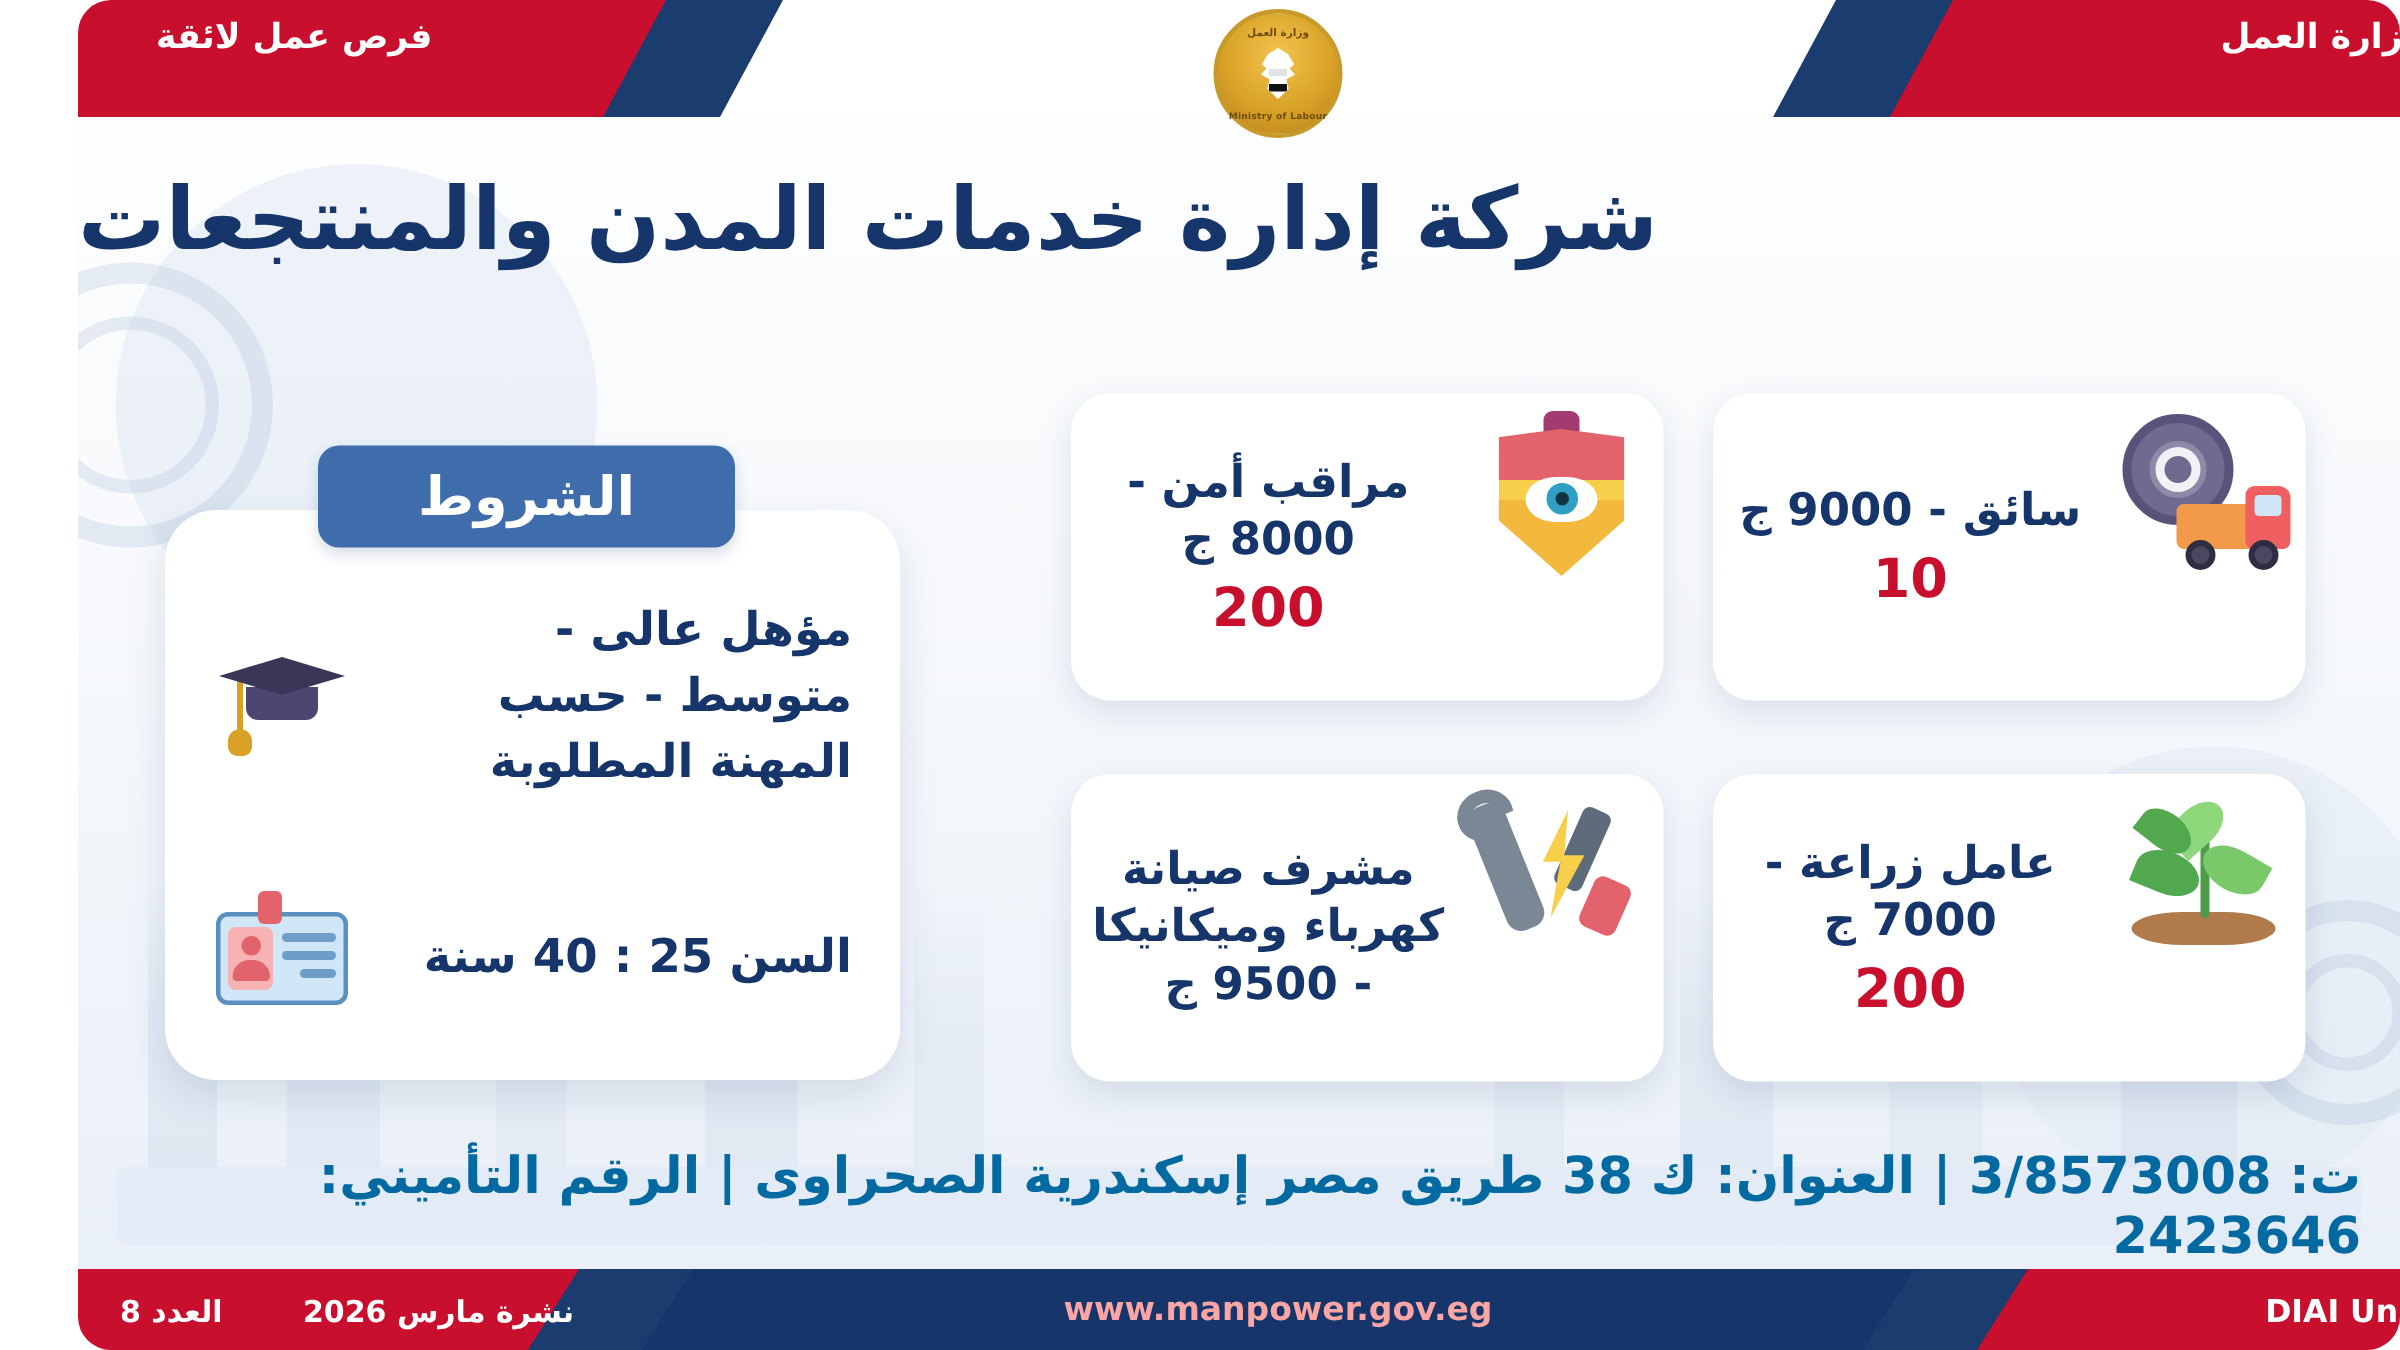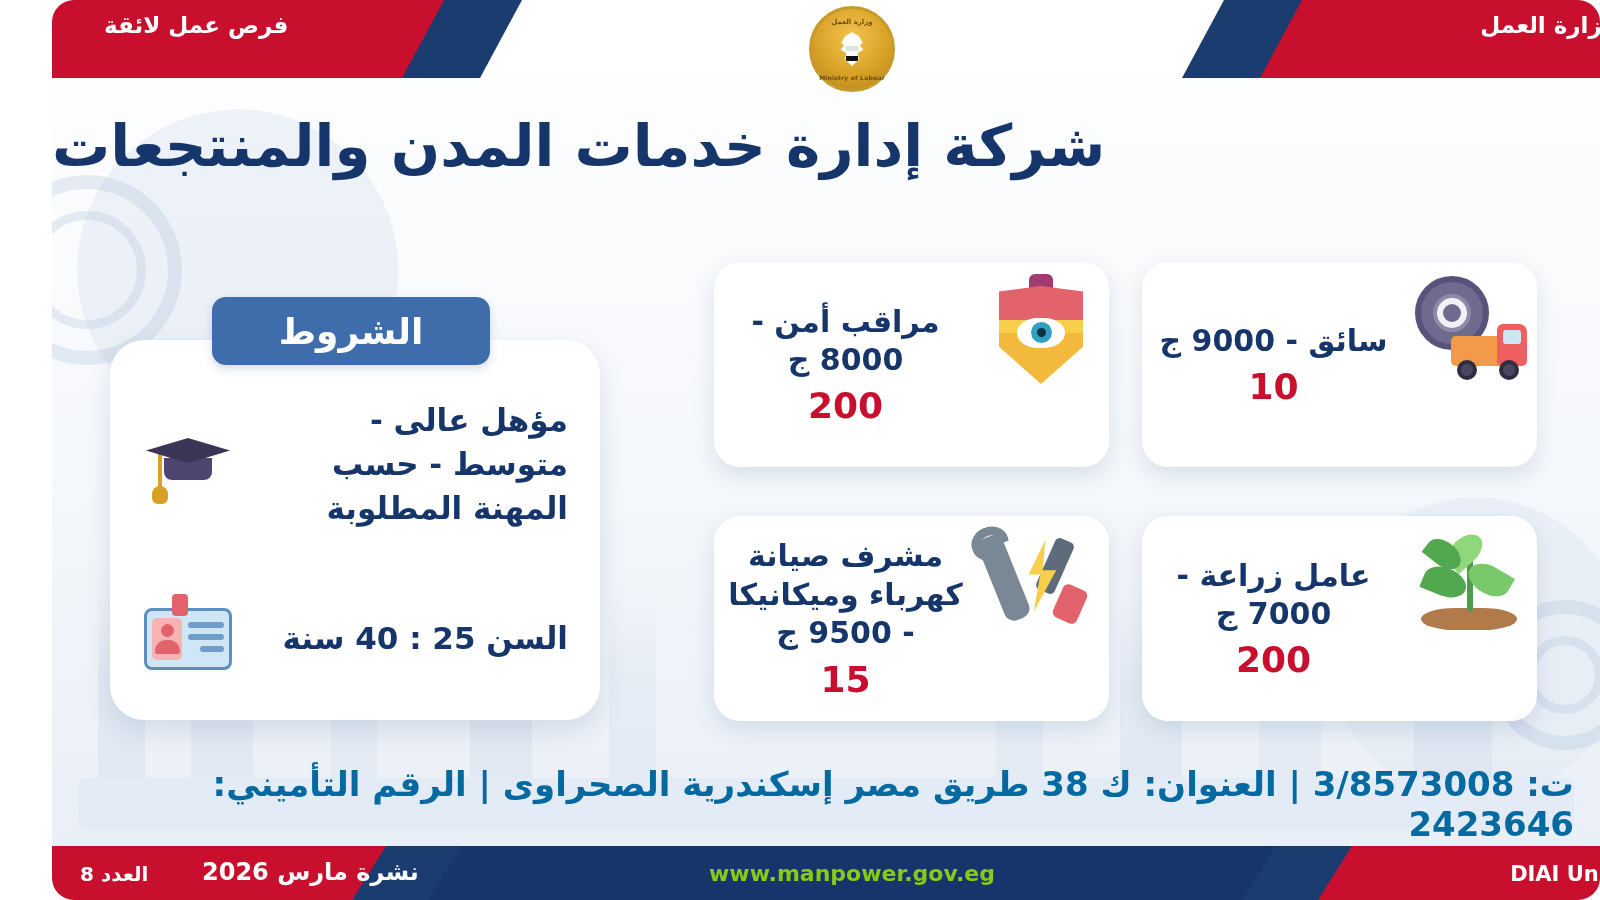--- a/index.html
+++ b/index.html
@@ -390,28 +390,28 @@
   .footer .f-right-navy {
     position: absolute; bottom: 0; right: 300px; width: 110px; height: 54px;
     background: #1b3c6e;
     clip-path: polygon(34px 0, 100% 0, calc(100% - 34px) 100%, 0 100%);
   }
   .footer .f-center {
     position: absolute; bottom: 0; left: 360px; right: 360px; height: 54px;
     background: #15356b;
     display: flex; align-items: center; justify-content: center;
   }
-  .f-url { color: #84cc16; font-size: 22px; font-weight: bold; direction: ltr; }
+  .f-url { color: #fca5a5; font-size: 22px; font-weight: bold; direction: ltr; }
   .f-issue {
     position: absolute; bottom: 14px; left: 28px;
     color: #ffffff; font-size: 20px; font-weight: bold; direction: rtl;
   }
   .f-bulletin {
     position: absolute; bottom: 14px; left: 150px;
-    color: #ffffff; font-size: 24px; font-weight: bold; direction: rtl;
+    color: #ffffff; font-size: 20px; font-weight: bold; direction: rtl;
   }
   .f-unit {
     position: absolute; bottom: 14px; right: 36px;
     color: #ffffff; font-size: 21px; font-weight: bold; direction: ltr;
   }
 </style>
 </head>
 <body>
 
 <div class="page">
@@ -514,21 +514,20 @@
 
   <div class="job-card" id="card-maint">
     <div class="jc-icon">
       <div class="wrench"></div>
       <div class="driver"></div>
       <div class="driver-handle"></div>
       <div class="bolt"></div>
     </div>
     <div class="jc-body">
       <div class="jc-title">مشرف صيانة كهرباء وميكانيكا - 9500 ج</div>
-      <div class="jc-count">15</div>
     </div>
   </div>
 
   <div class="address-bar">ت: 3/8573008  |  العنوان: ك 38 طريق مصر إسكندرية الصحراوى  |  الرقم التأميني: 2423646</div>
 
   <div class="footer">
     <div class="f-center">
       <div class="f-url">www.manpower.gov.eg</div>
     </div>
     <div class="f-left-red"></div>

